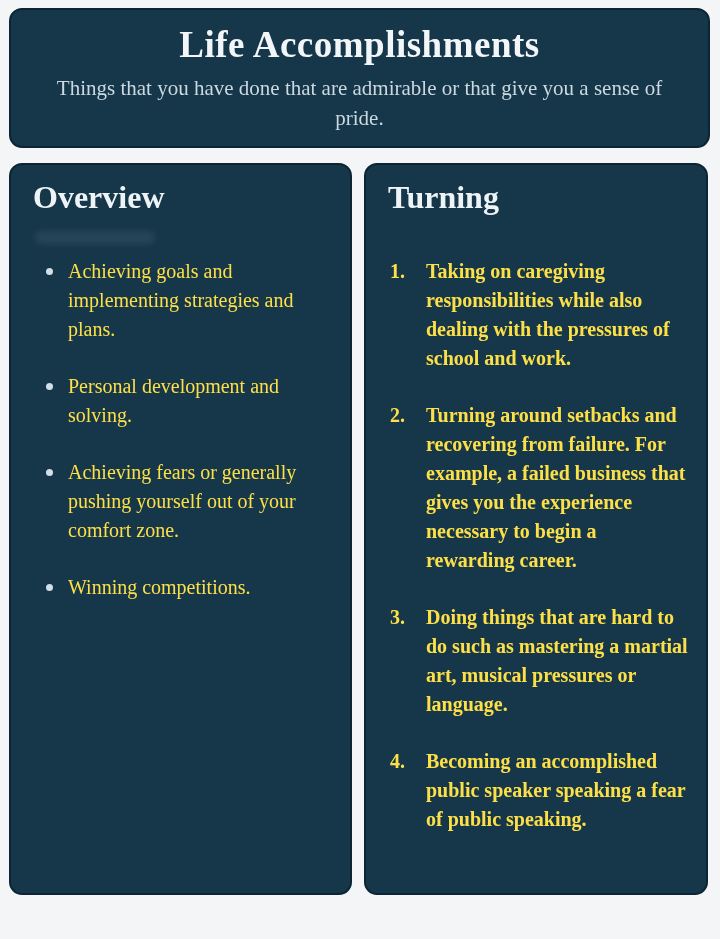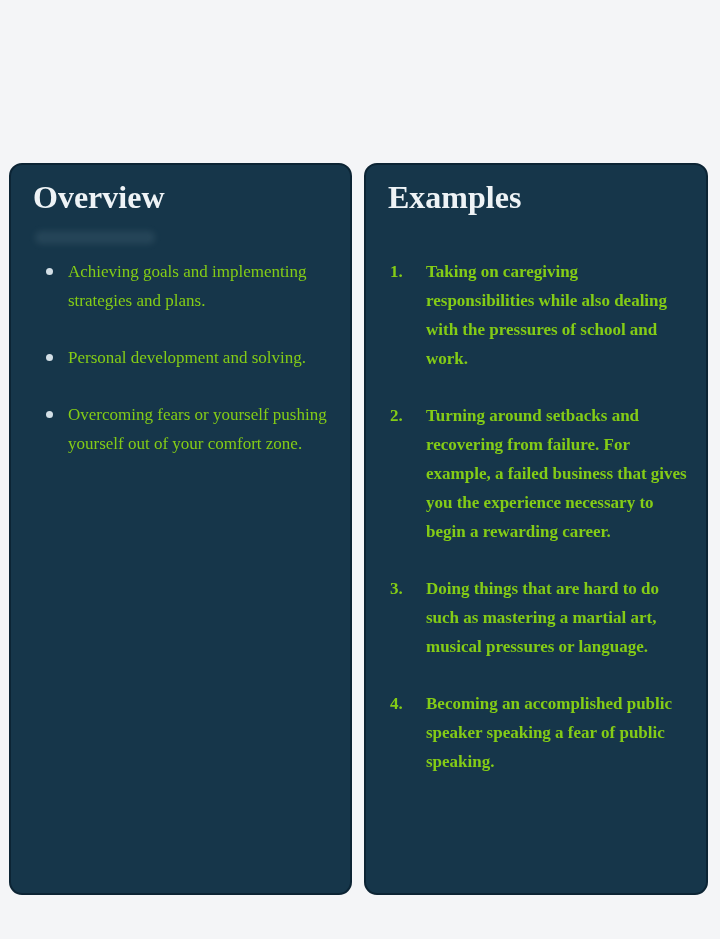--- a/index.html
+++ b/index.html
@@ -76,22 +76,22 @@
     width: 120px;
     height: 13px;
     background: rgba(180, 205, 218, 0.10);
     border-radius: 6px;
     filter: blur(3px);
   }
   .bullet-list, .number-list {
     margin: 40px 0 0 0;
     padding: 0;
     list-style: none;
-    color: #84cc16;
-    font-size: 17px;
+    color: #fde047;
+    font-size: 20px;
     line-height: 29px;
   }
   .number-list { counter-reset: ex; }
   .bullet-list li, .number-list li {
     position: relative;
     margin-bottom: 28px;
   }
   .bullet-list li { padding-left: 35px; }
   .bullet-list li::before {
     content: "";
@@ -125,35 +125,40 @@
     font-size: 31px;
     color: #14181c;
     letter-spacing: 0.5px;
   }
 </style>
 </head>
 <body>
 
 <div class="page">
 
+  <header class="card header-card">
+    <h1>Life Accomplishments</h1>
+    <p class="subtitle">Things that you have done that are admirable or that give you a sense of pride.</p>
+  </header>
 
   <div class="columns">
 
     <section class="card column column-left">
       <h2>Overview</h2>
       <div class="watermark"></div>
       <ul class="bullet-list">
           <li>Achieving goals and implementing strategies and plans.</li>
           <li>Personal development and solving.</li>
-          <li>Overcoming fears or yourself pushing yourself out of your comfort zone.</li>
+          <li>Achieving fears or generally pushing yourself out of your comfort zone.</li>
+          <li>Winning competitions.</li>
         </ul>
     </section>
 
     <section class="card column column-right">
-      <h2>Examples</h2>
+      <h2>Turning</h2>
       <ol class="number-list">
           <li>Taking on caregiving responsibilities while also dealing with the pressures of school and work.</li>
           <li>Turning around setbacks and recovering from failure. For example, a failed business that gives you the experience necessary to begin a rewarding career.</li>
           <li>Doing things that are hard to do such as mastering a martial art, musical pressures or language.</li>
           <li>Becoming an accomplished public speaker speaking a fear of public speaking.</li>
         </ol>
     </section>
 
   </div>
 

